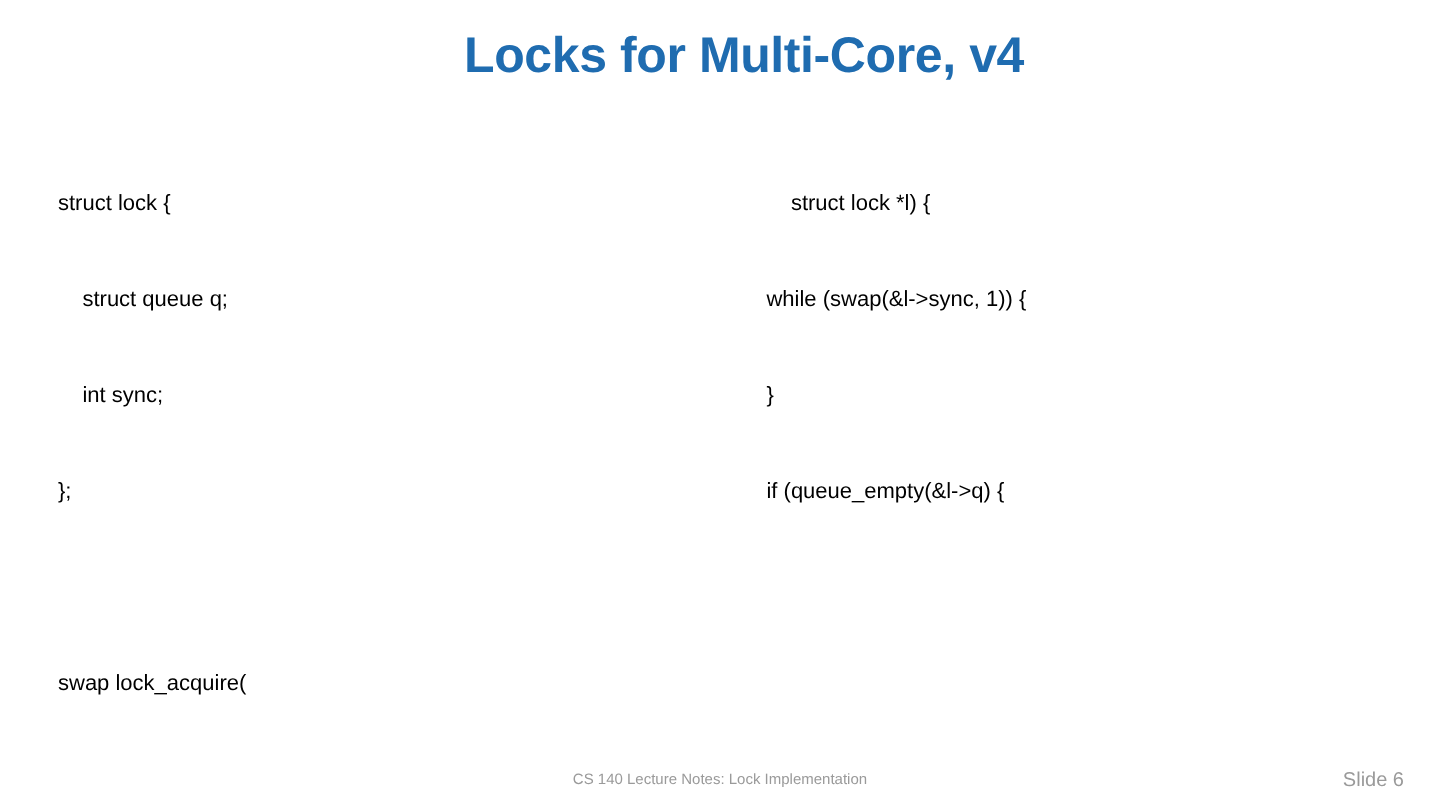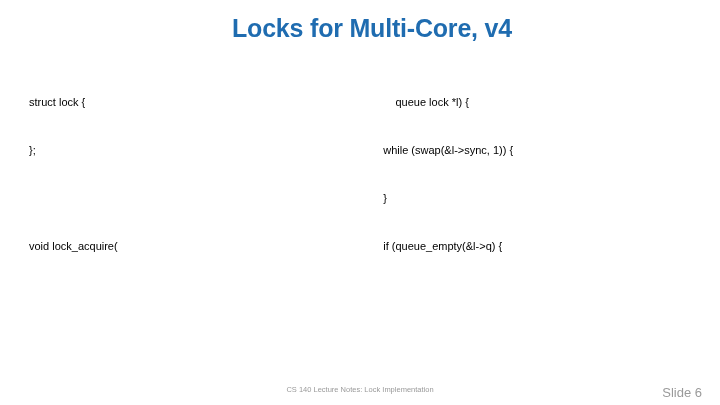--- a/index.html
+++ b/index.html
@@ -76,57 +76,59 @@
     width: 720px;
     text-align: center;
     font-size: 7.5px;
     color: #9a9a9a;
     white-space: nowrap;
   }
   .footer-right {
     position: absolute;
     right: 18px;
     top: 0;
-    font-size: 13px;
+    font-size: 10px;
     color: #9a9a9a;
     white-space: nowrap;
   }
 </style>
 </head>
 <body>
 
 <div class="slide">
 
   <div class="slide-title">Locks for Multi-Core, v4</div>
 
   <div class="code-columns">
 
     <div class="code-col code-col-left">
       <div class="code-line">struct lock {</div>
+      <div class="code-line">    struct queue q;</div>
+      <div class="code-line">    int sync;</div>
       <div class="code-line">};</div>
       <div class="code-line blank"></div>
-      <div class="code-line">void lock_acquire(</div>
+      <div class="code-line">swap lock_acquire(</div>
       
       
       
       
       
       
       
       
       
       
       
       
       
       
     </div>
 
     <div class="code-col code-col-right">
-      <div class="code-line">        queue lock *l) {</div>
+      <div class="code-line">        struct lock *l) {</div>
       <div class="code-line">    while (swap(&amp;l-&gt;sync, 1)) {</div>
       <div class="code-line">    }</div>
       <div class="code-line">    if (queue_empty(&amp;l-&gt;q) {</div>
       
       
       
       
       
       
     </div>

